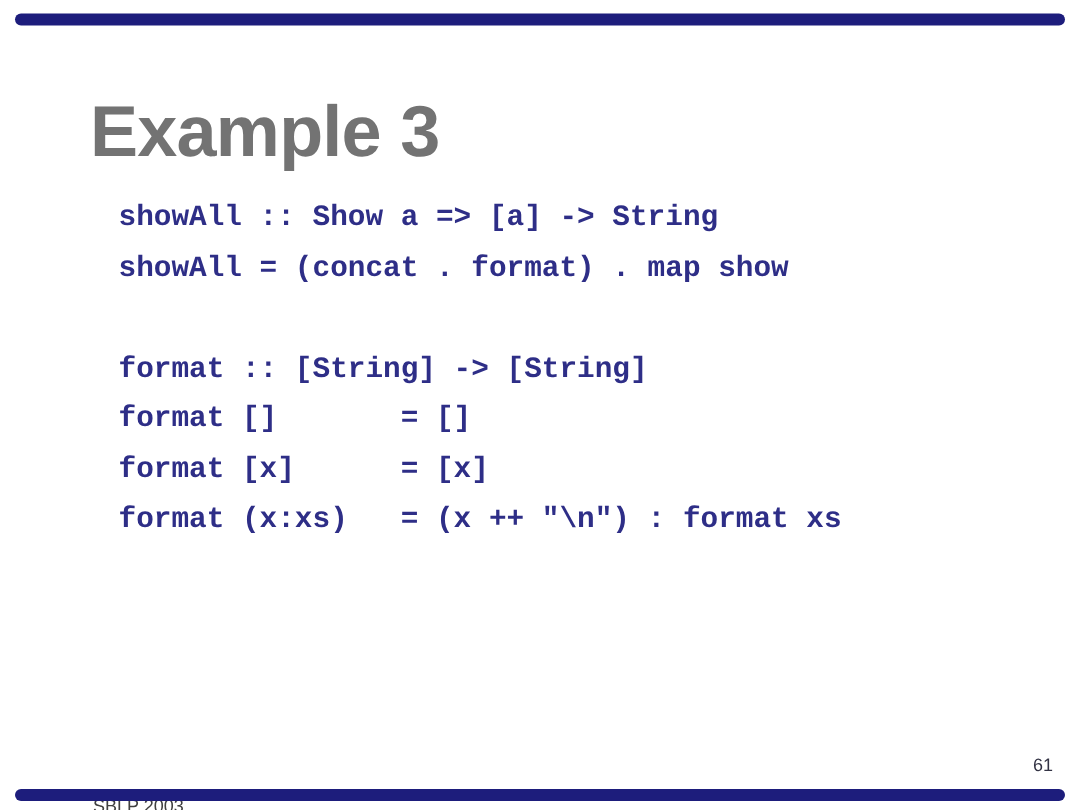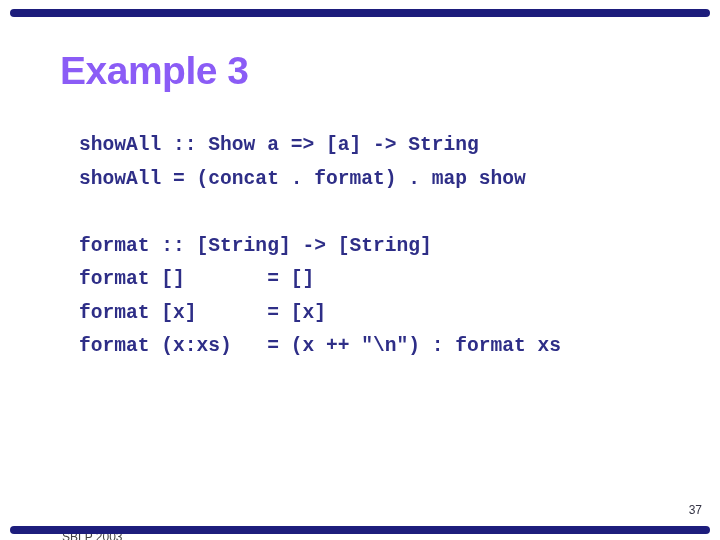--- a/index.html
+++ b/index.html
@@ -21,26 +21,26 @@
     width: 700px;
     height: 8px;
     background: #1d1d7c;
     border-radius: 4px;
   }
   .bar.top { top: 9px; }
   .bar.bottom { top: 526px; }
   .title {
     position: absolute;
     left: 60px;
-    top: 49px;
+    top: 61px;
     font-family: "Liberation Sans", sans-serif;
-    font-size: 39px;
+    font-size: 48px;
     font-weight: bold;
     letter-spacing: -0.5px;
-    color: #8b5cf6;
+    color: #737373;
     white-space: nowrap;
   }
   .code {
     position: absolute;
     left: 78px;
     top: 128px;
     margin: 1px;
     font-family: "Liberation Mono", "DejaVu Sans Mono", monospace;
     font-size: 19.6px;
     font-weight: bold;
@@ -76,16 +76,16 @@
   <pre class="code">showAll :: Show a =&gt; [a] -&gt; String
 showAll = (concat . format) . map show
 
 format :: [String] -&gt; [String]
 format []       = []
 format [x]      = [x]
 format (x:xs)   = (x ++ "\n") : format xs</pre>
 
   <div class="footer-left">SBLP 2003</div>
 
-  <div class="footer-page">37</div>
+  <div class="footer-page">61</div>
 
   <div class="bar bottom"></div>
 </div>
 
 </body></html>

